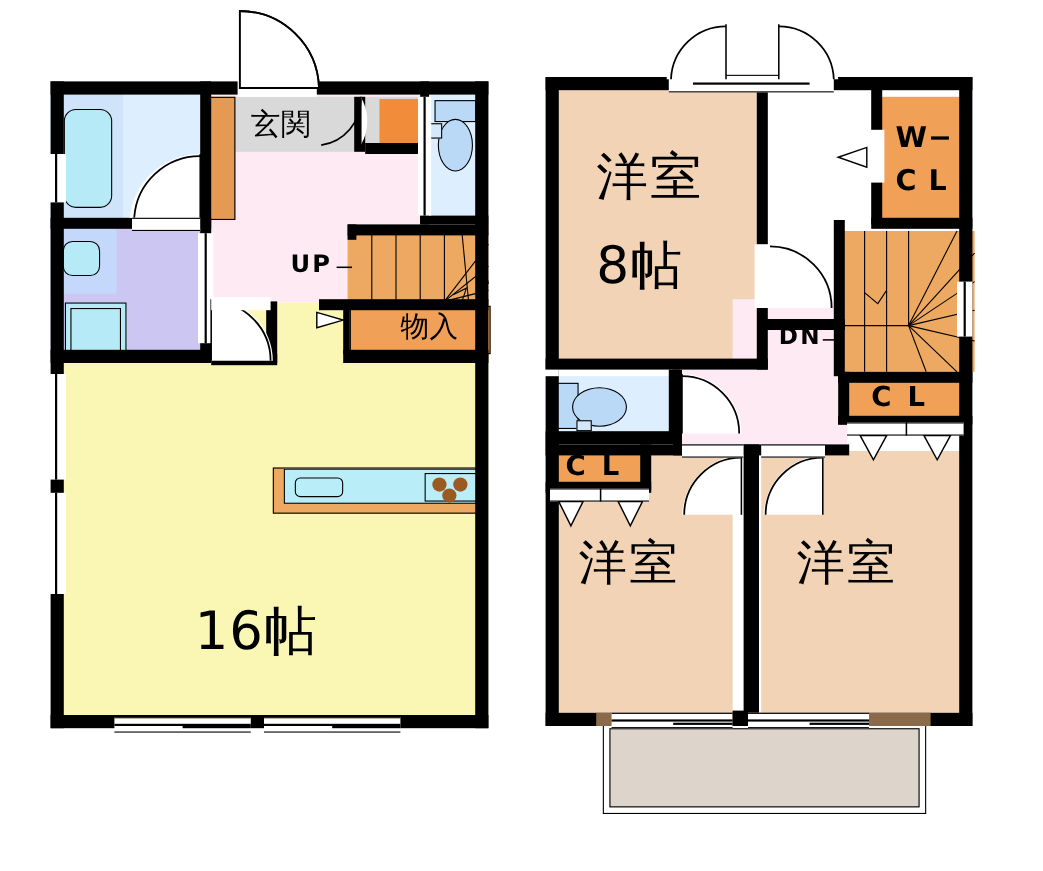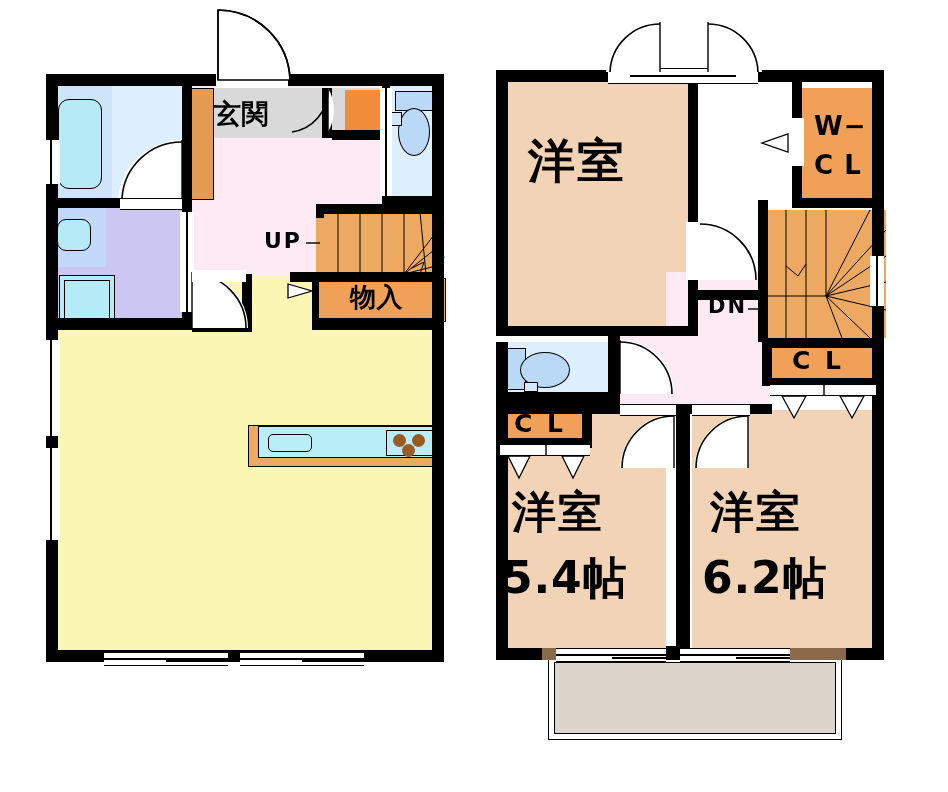--- a/index.html
+++ b/index.html
@@ -3,21 +3,21 @@
 <meta charset="utf-8">
 <style>
   html,body{margin:0;padding:0;background:#ffffff;}
   body{width:948px;height:792px;font-family:"DejaVu Sans","Liberation Sans",sans-serif;}
   #stage{position:relative;width:948px;height:792px;overflow:hidden;background:#fff;}
   .plan{position:absolute;}
   .wall{position:absolute;background:#000;}
   .room{position:absolute;}
   .lbl{position:absolute;color:#000;font-weight:bold;line-height:1.0;
        letter-spacing:0.02em;white-space:nowrap;text-align:center;}
-  .lbl-jp{font-family:"DejaVu Sans","Liberation Sans",sans-serif;font-weight:bold;}
+  .lbl-jp{font-family:"DejaVu Sans","Liberation Sans",sans-serif;font-weight:normal;margin-left:14px;}
   .winbox{position:absolute;background:#fff;border-top:1px solid #000;border-bottom:1px solid #000;box-sizing:border-box;}
   .winline{position:absolute;background:#000;}
   svg{position:absolute;overflow:visible;}
   .arc{fill:#fff;stroke:#000;stroke-width:1.6;}
   .arcNF{fill:none;stroke:#000;stroke-width:1.6;}
   .sline{stroke:#000;stroke-width:1.4;fill:none;}
   .sline-th{stroke:#000;stroke-width:1.0;fill:none;}
   .fixt{position:absolute;box-sizing:border-box;}
 </style>
 </head>
@@ -151,20 +151,21 @@
     <svg style="left:288px;top:278px;width:30px;height:26px;">
       <path d="M0 6 L24 13 L0 20 Z" fill="#fff" stroke="#000" stroke-width="1.3"></path>
     </svg>
 
     <div class="lbl lbl-jp" style="left:214px;top:100px;font-size:27px;">玄関</div>
     <div class="lbl" style="left:264px;top:230px;font-size:22px;letter-spacing:2px;">UP</div>
     <svg style="left:306px;top:242px;width:14px;height:4px;">
       <line class="sline" x1="0" y1="1" x2="14" y2="1"></line>
     </svg>
     <div class="lbl lbl-jp" style="left:350px;top:284px;font-size:26px;">物入</div>
+    <div class="lbl lbl-jp" style="left:163px;top:550px;font-size:48px;">16帖</div>
   </div>
 
   <div class="plan" style="left:470px;top:0;width:478px;height:792px;">
 
     <div class="room" style="left:28px;top:82px;width:200px;height:248px;background:#f2d3b5;"></div>
     <div class="room" style="left:330px;top:88px;width:82px;height:116px;background:#f0a057;"></div>
     <div class="room" style="left:196px;top:272px;width:104px;height:140px;background:#fdeaf3;"></div>
     <div class="room" style="left:150px;top:330px;width:150px;height:82px;background:#fdeaf3;"></div>
     <div class="room" style="left:28px;top:342px;width:114px;height:56px;background:#ddeeff;"></div>
     <div class="fixt" style="left:34px;top:348px;width:22px;height:42px;background:#bad9f7;border:1px solid #000;"></div>
@@ -288,33 +289,32 @@
     <div class="winline" style="left:72px;top:648px;width:304px;height:12px;background:#8a6a4a;"></div>
     <div class="winbox" style="left:86px;top:648px;width:110px;height:14px;background:#fff;"></div>
     <div class="winline" style="left:86px;top:654px;width:110px;height:2px;"></div>
     <div class="winline" style="left:142px;top:657px;width:54px;height:2px;"></div>
     <div class="winbox" style="left:210px;top:648px;width:110px;height:14px;background:#fff;"></div>
     <div class="winline" style="left:210px;top:654px;width:110px;height:2px;"></div>
     <div class="winline" style="left:266px;top:657px;width:54px;height:2px;"></div>
     <div class="winline" style="left:196px;top:646px;width:14px;height:14px;background:#000;"></div>
 
     <div class="lbl lbl-jp" style="left:58px;top:137px;font-size:47px;letter-spacing:2px;">洋室</div>
+    <div class="lbl lbl-jp" style="left:58px;top:218px;font-size:47px;">8帖</div>
 
     <div class="lbl" style="left:344px;top:113px;font-size:26px;letter-spacing:1px;">W−</div>
     <div class="lbl" style="left:344px;top:152px;font-size:26px;letter-spacing:1px;">C L</div>
 
     <div class="lbl" style="left:238px;top:296px;font-size:21px;letter-spacing:2px;">DN</div>
     <svg style="left:278px;top:308px;width:18px;height:4px;">
       <line class="sline" x1="0" y1="1" x2="18" y2="1"></line>
     </svg>
 
     <div class="lbl" style="left:44px;top:411px;font-size:25px;letter-spacing:3px;">C L</div>
     <div class="lbl" style="left:322px;top:348px;font-size:25px;letter-spacing:3px;">C L</div>
 
     <div class="lbl lbl-jp" style="left:42px;top:490px;font-size:44px;letter-spacing:2px;">洋室</div>
-    <div class="lbl lbl-jp" style="left:32px;top:556px;font-size:44px;">5.4帖</div>
 
     <div class="lbl lbl-jp" style="left:240px;top:490px;font-size:44px;letter-spacing:2px;">洋室</div>
-    <div class="lbl lbl-jp" style="left:232px;top:556px;font-size:44px;">6.2帖</div>
 
   </div>
 
 </div>
 
 </body></html>

